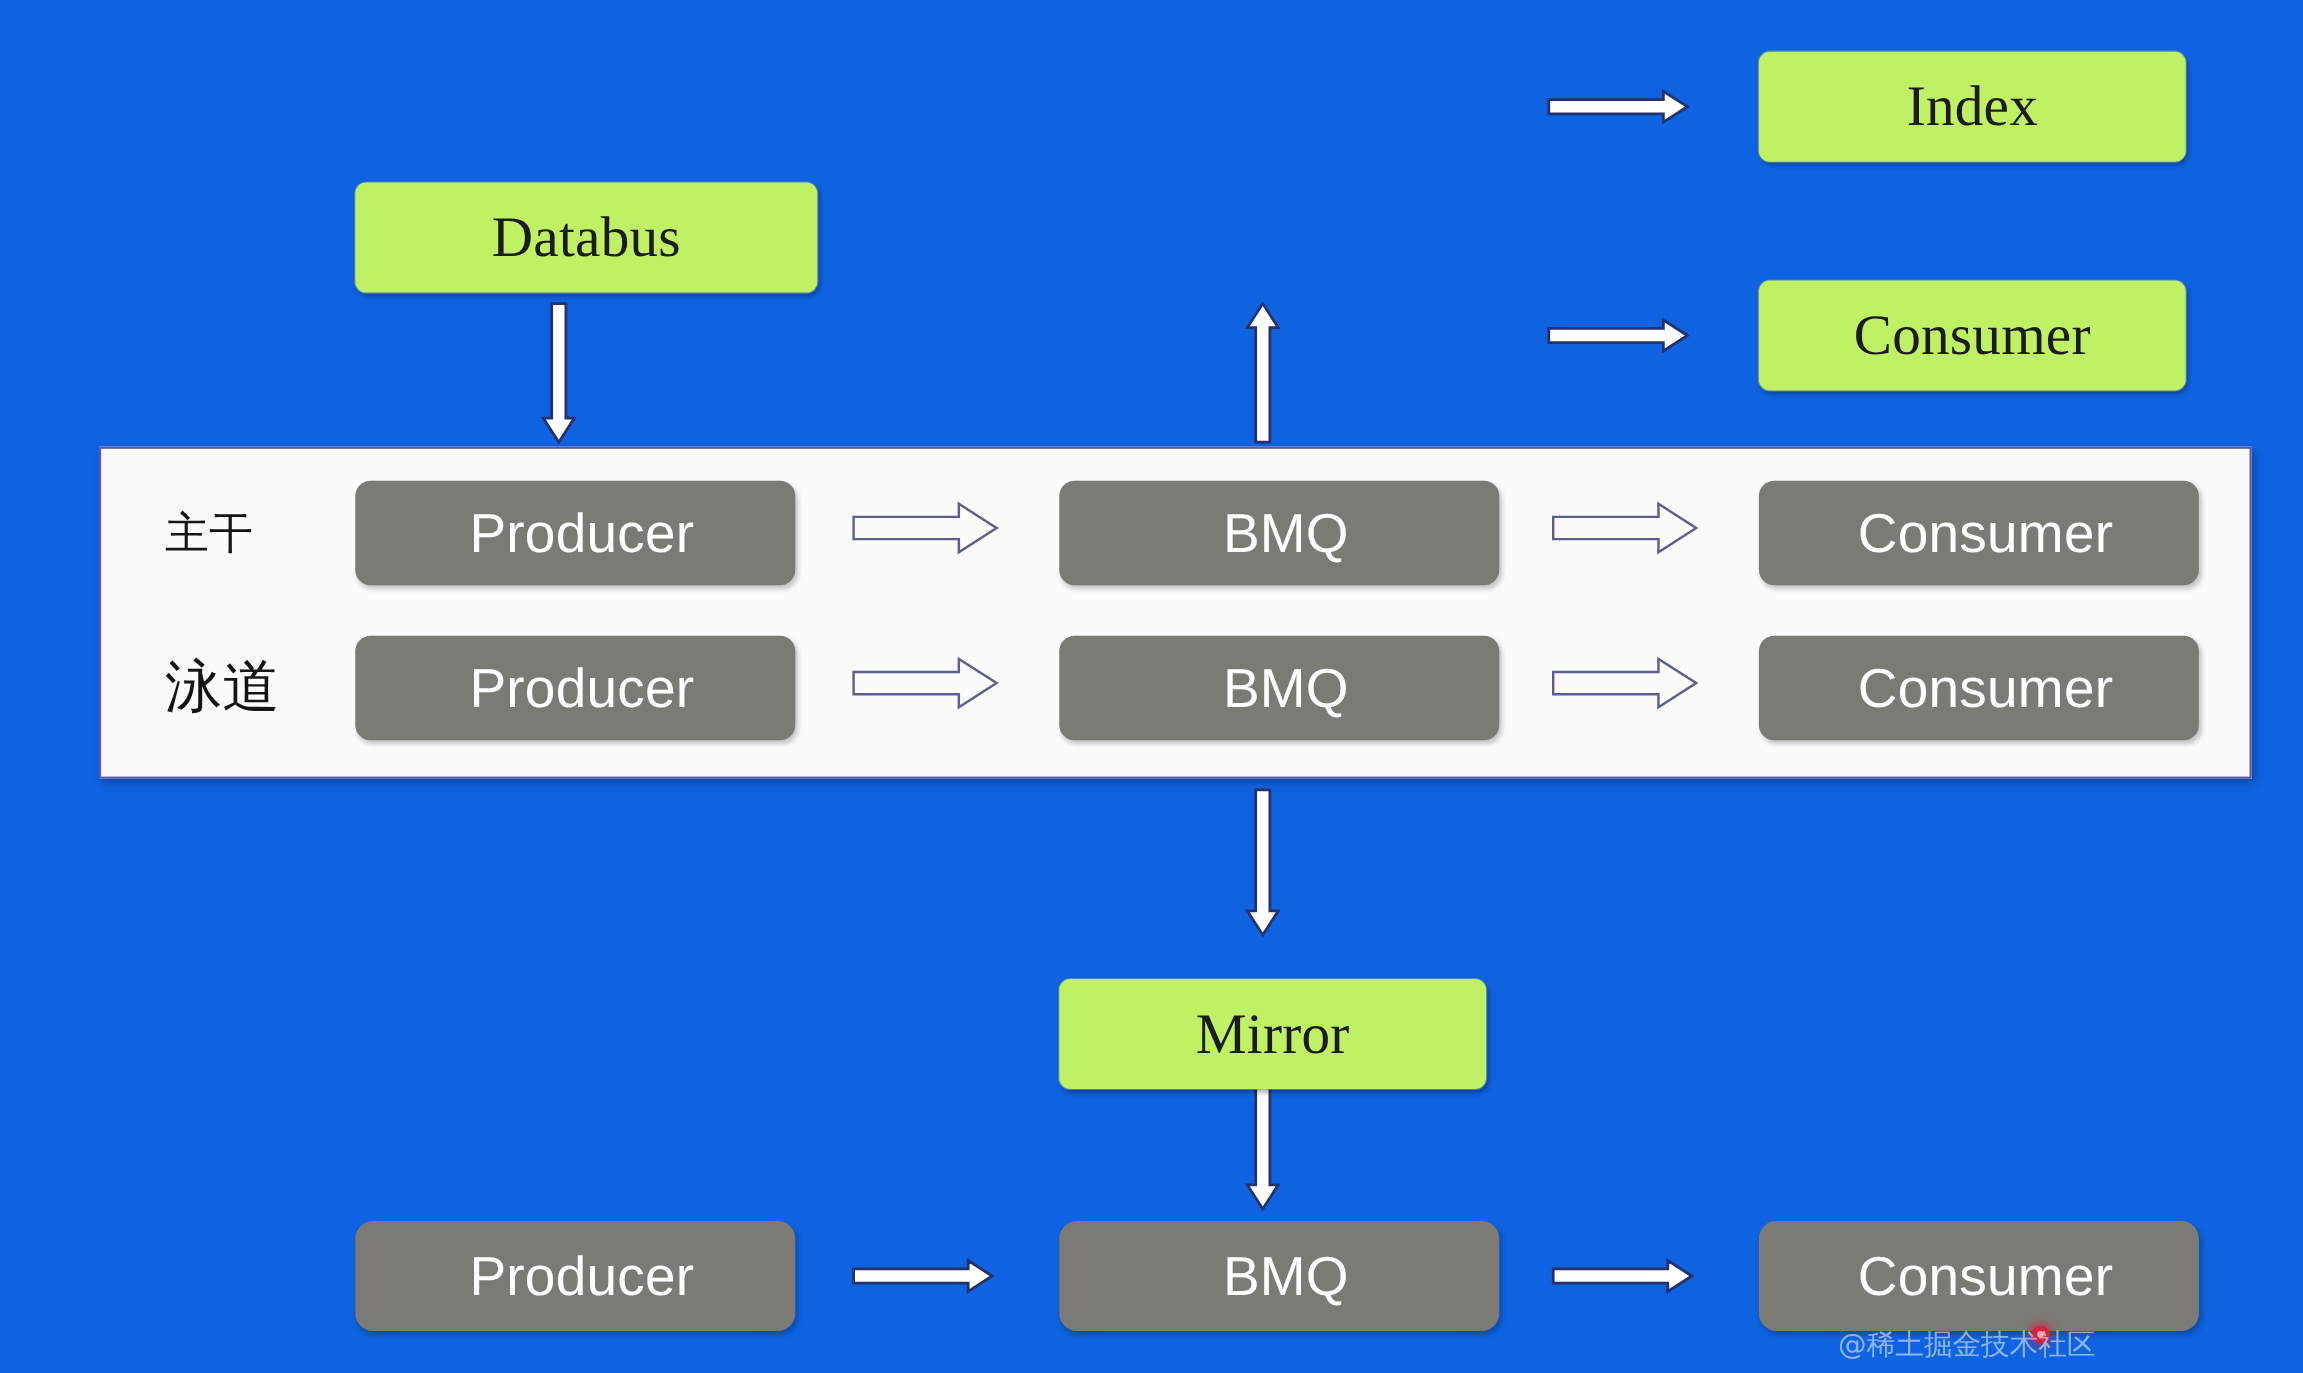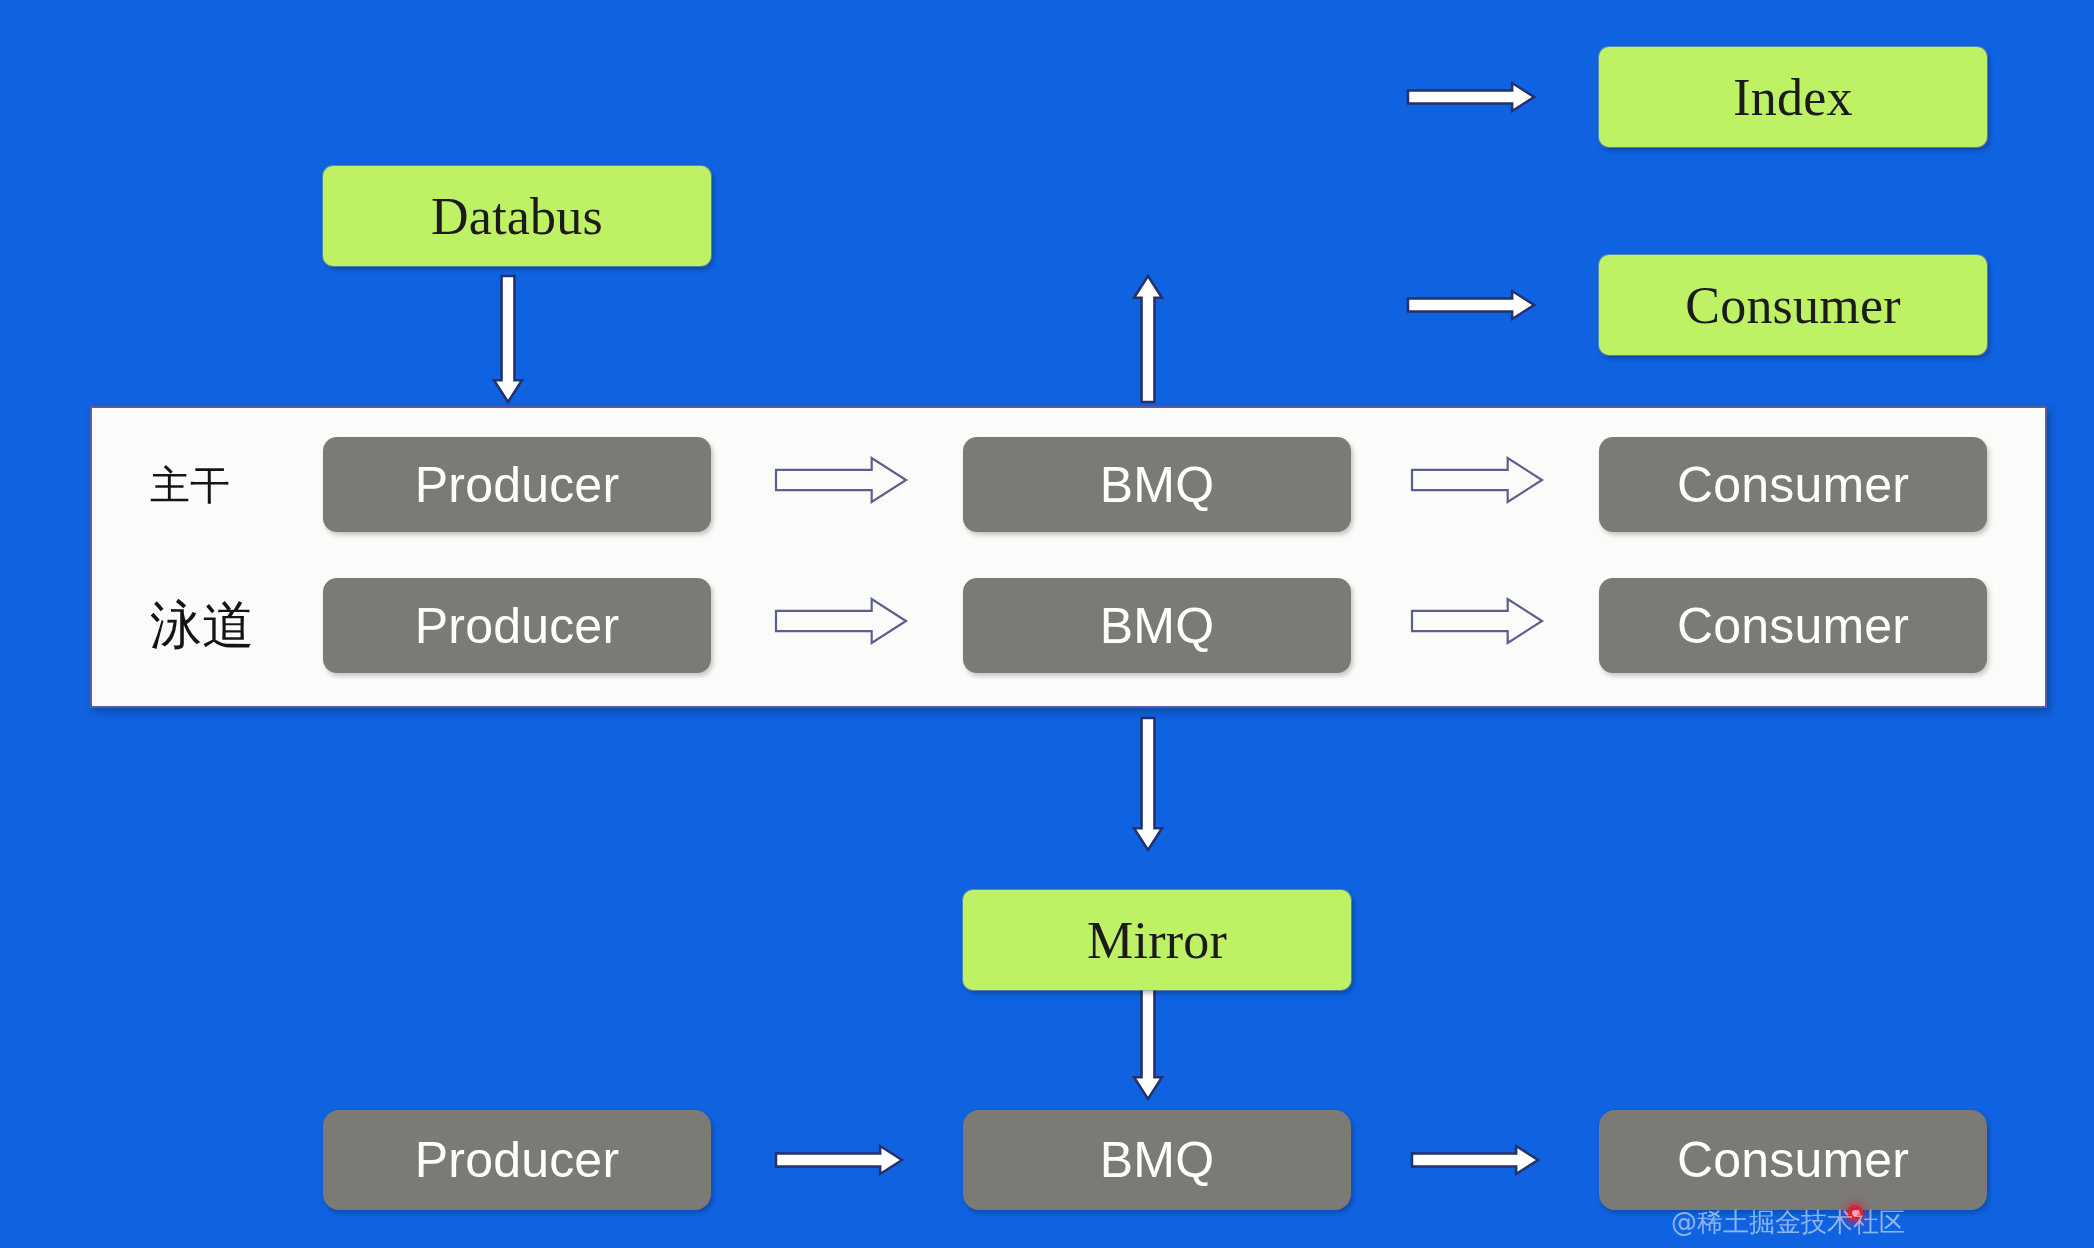--- a/index.html
+++ b/index.html
@@ -36,20 +36,21 @@
     position: absolute;
     background: #7c7a75;
     border-radius: 14px;
     display: flex;
     align-items: center;
     justify-content: center;
     color: #ffffff;
     letter-spacing: 0.2px;
     white-space: nowrap;
     box-shadow: 2px 3px 5px rgba(0,0,0,0.22);
+    padding-left: 12px;
   }
 
   
   #lane-panel {
     position: absolute;
     background: #fbfbfa;
     border: 2px solid #5b59a8;
     box-sizing: border-box;
     box-shadow: 3px 4px 7px rgba(0,0,0,0.25);
   }
@@ -177,21 +178,21 @@
       </div>
       <div class="arrow" style="left: 1412px; top: 1146px; width: 126px; height: 28px;">
         <svg width="126" height="28" viewBox="0 0 126 28">
           <g>
             <polygon points="0,7.56 104.16,7.56 104.16,0 126,14 104.16,28 104.16,20.44 0,20.44" fill="#ffffff" stroke="#26306b" stroke-width="2.5" stroke-linejoin="miter"></polygon>
           </g>
         </svg>
       </div>
     </div>
 
-  <div class="node-white" style="left: 323px; top: 166px; width: 388px; height: 100px; font-size: 52px;">Databus</div>
+  <div class="node-white" style="left: 323px; top: 166px; width: 420px; height: 100px; font-size: 52px;">Databus</div>
   <div class="node-white" style="left: 1599px; top: 47px; width: 388px; height: 100px; font-size: 52px;">Index</div>
   <div class="node-white" style="left: 1599px; top: 255px; width: 388px; height: 100px; font-size: 52px;">Consumer</div>
   <div class="node-white" style="left: 963px; top: 861px; width: 388px; height: 100px; font-size: 52px; margin-top: 29px;">Mirror</div>
 
   <div class="node-gray" style="left: 323px; top: 437px; width: 388px; height: 95px; font-size: 50px; border-radius: 14px;">Producer</div>
   <div class="node-gray" style="left: 963px; top: 437px; width: 388px; height: 95px; font-size: 50px; border-radius: 14px;">BMQ</div>
   <div class="node-gray" style="left: 1599px; top: 437px; width: 388px; height: 95px; font-size: 50px; border-radius: 14px;">Consumer</div>
   <div class="node-gray" style="left: 323px; top: 578px; width: 388px; height: 95px; font-size: 50px; border-radius: 14px;">Producer</div>
   <div class="node-gray" style="left: 963px; top: 578px; width: 388px; height: 95px; font-size: 50px; border-radius: 14px;">BMQ</div>
   <div class="node-gray" style="left: 1599px; top: 578px; width: 388px; height: 95px; font-size: 50px; border-radius: 14px;">Consumer</div>

